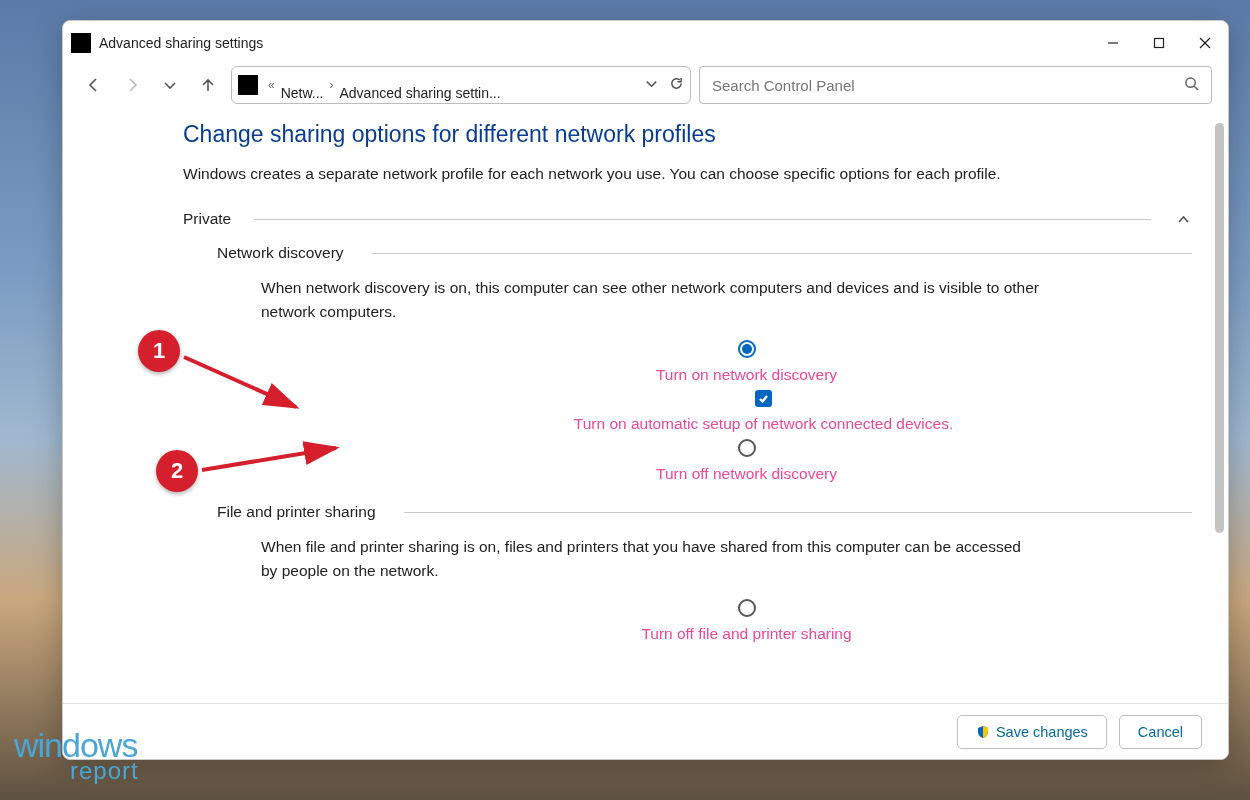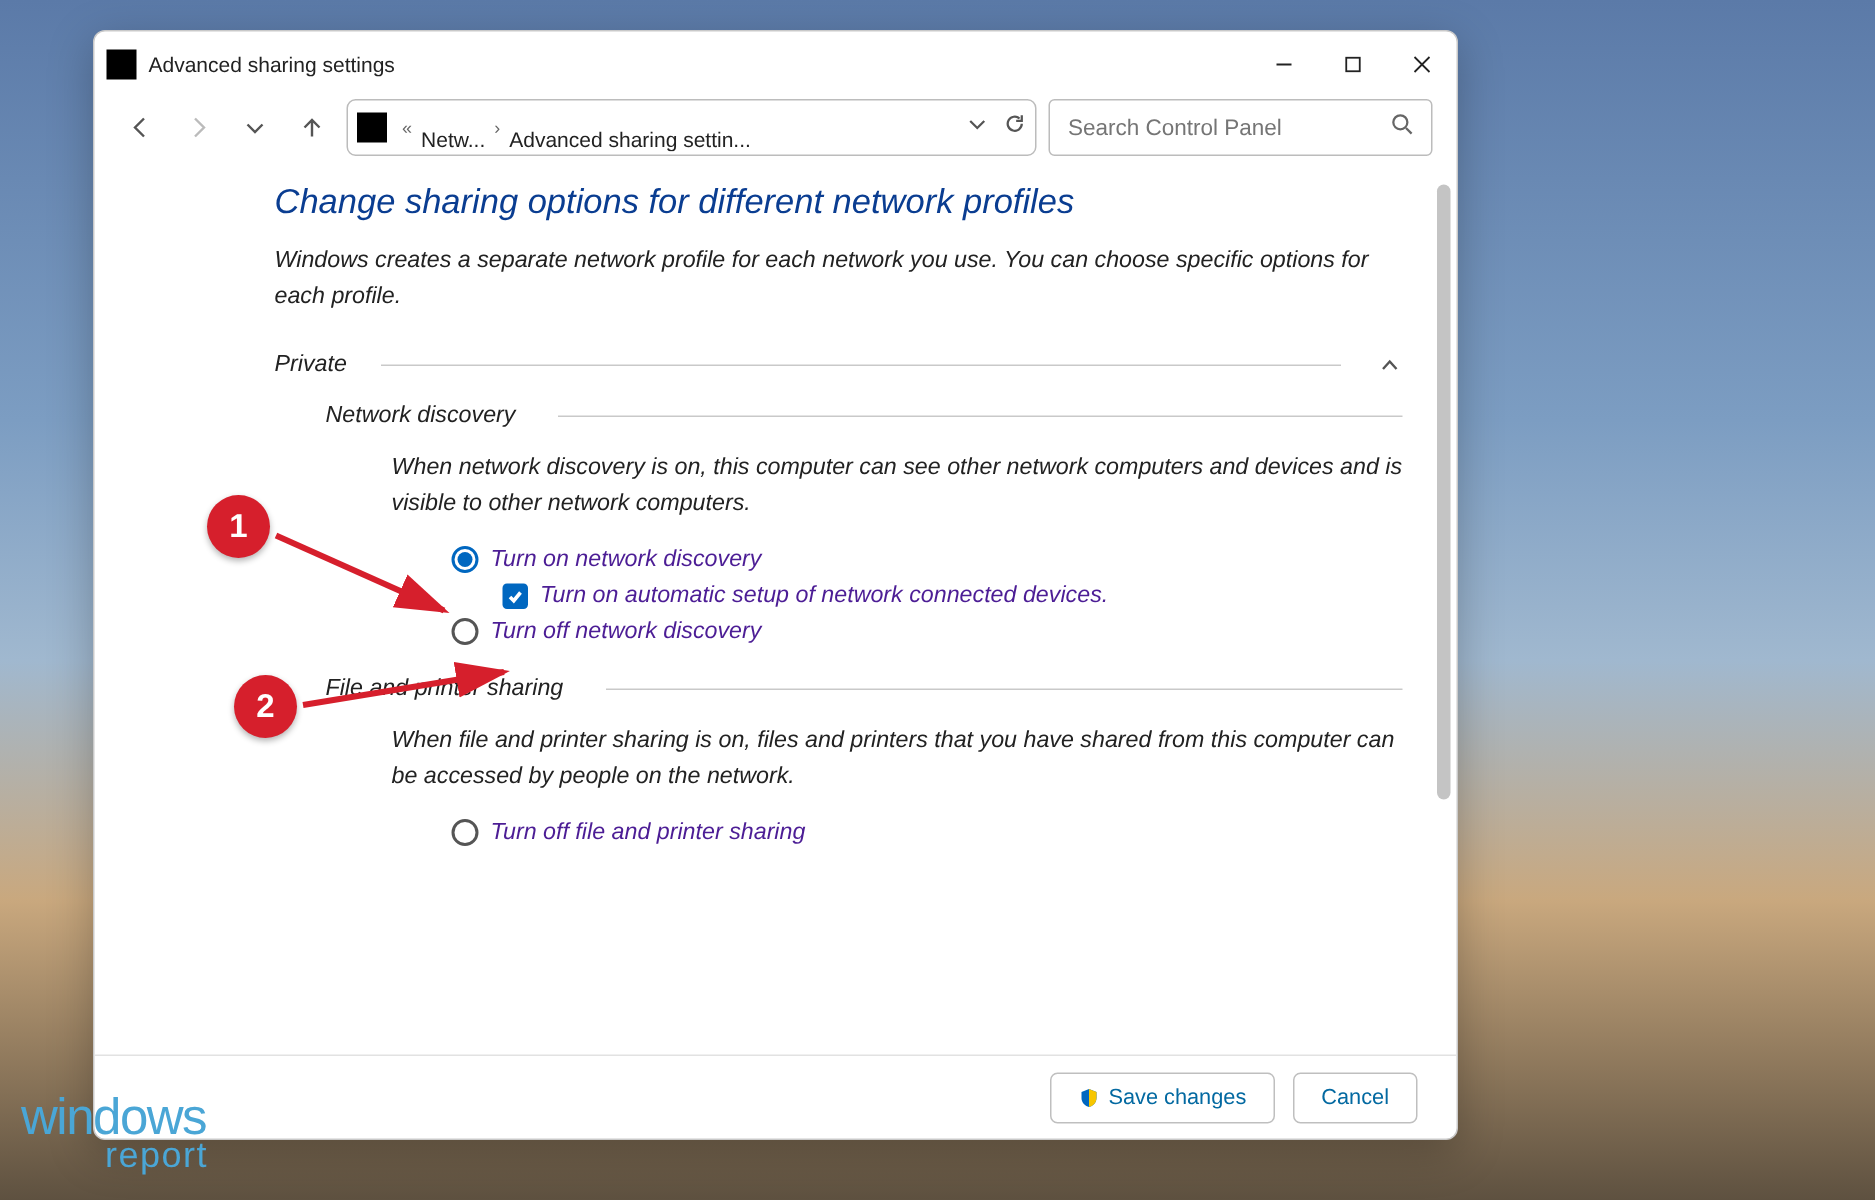--- a/index.html
+++ b/index.html
@@ -1,20 +1,20 @@
 <!DOCTYPE html>
 <html><head>
 <meta charset="utf-8">
 <style>
   * { box-sizing: border-box; margin: 0; padding: 0; font-family: "Segoe UI", Arial, sans-serif; }
   html, body { width: 1250px; height: 800px; overflow: hidden; }
   body { background: linear-gradient(180deg, #5b7aa8 0%, #7c9dc2 35%, #a0b8cf 55%, #c9a87e 75%, #5e5140 100%); position: relative; }
 
   .window {
-    position: absolute; top: 20px; left: 62px; width: 910px; height: 740px;
+    position: absolute; top: 20px; left: 62px; width: 1167px; height: 740px;
     background: #fff; border: 1px solid #c9c9c9; border-radius: 8px;
     box-shadow: 0 8px 30px rgba(0,0,0,0.25);
     display: flex; flex-direction: column;
   }
 
   
   .titlebar { display: flex; align-items: center; height: 44px; padding: 0 0 0 8px; }
   .titlebar .app-icon { width: 20px; height: 20px; background: #000; margin-right: 8px; }
   .titlebar .title { font-size: 14px; color: #222; }
   .titlebar .spacer { flex: 1; }
@@ -32,38 +32,38 @@
   .address .crumb { font-size:14px; color:#222; white-space:nowrap; overflow:hidden; text-overflow:ellipsis;margin-top:16px; }
   .address .crumb.wide { max-width: 70px; }
   .address .addr-right { margin-left:auto; display:flex; gap:10px; align-items:center; }
   .address .addr-right svg { width:15px; height:15px; stroke:#555; stroke-width:1.6; fill:none; }
   .searchbox { flex:1; height:38px; border:1px solid #bcbcbc; border-radius:4px; display:flex; align-items:center; padding:0 12px; }
   .searchbox input { border:none; outline:none; flex:1; font-size:15px; color:#666; background:transparent; }
   .searchbox svg { width:15px; height:15px; stroke:#666; stroke-width:1.6; fill:none; }
 
   
   .content-wrap { flex:1; display:flex; position:relative; overflow:hidden; }
-  .content { flex:1; padding: 6px 36px 0 120px; overflow:hidden;font-style:italic; }
+  .content { flex:1; padding: 6px 36px 0 120px; overflow:hidden; }
   .h-title { color:#0a3d91; font-size:23px; font-weight:400; margin-bottom:14px; }
   .desc { font-size:15.5px; color:#222; line-height:1.55; max-width:860px; margin-bottom:24px; }
 
   .sect-head { display:flex; align-items:center; gap:23px; margin-bottom:16px; }
   .sect-head .label { font-size:15.5px; color:#222; }
   .sect-head .line { flex:1; height:1px; background:#c9c9c9; }
   .sect-head .chev { width:18px; display:flex; justify-content:center; }
   .sect-head .chev svg { width:13px; height:13px; stroke:#555; stroke-width:1.6; fill:none; }
 
   .sub-head { display:flex; align-items:center; gap:28px; margin:0 0 14px 34px; }
   .sub-head .label { font-size:15.5px; color:#222; }
   .sub-head .line { flex:1; height:1px; background:#c9c9c9; }
 
   .sub-desc { font-size:15.5px; color:#222; line-height:1.55; margin:0 0 16px 78px; max-width:780px; }
 
   .opts { margin-left:118px; display:flex; flex-direction:column; gap:6px; margin-bottom:20px; }
-  .opt-row { display:flex; align-items:center; gap:8px; font-size:15.5px; color:#4c1d95; }
+  .opt-row { display:flex; align-items:center; gap:8px; font-size:15.5px; color:#ec4899;flex-direction:column; }
   .opt-sub { margin-left:34px; }
 
   .radio { width:18px; height:18px; border:2px solid #555; border-radius:50%; display:inline-flex; align-items:center; justify-content:center; flex-shrink:0; background:#fff; }
   .radio.checked { border-color:#0067c0; }
   .radio.checked::after { content:""; width:10px; height:10px; background:#0067c0; border-radius:50%; }
   .checkbox { width:17px; height:17px; border-radius:3px; background:#0067c0; display:inline-flex; align-items:center; justify-content:center; flex-shrink:0; }
   .checkbox svg { width:11px; height:11px; stroke:#fff; stroke-width:2.4; fill:none; }
 
   
   .footer { height:56px; border-top:1px solid #e2e2e2; display:flex; align-items:center; justify-content:flex-end; gap:12px; padding:0 26px; }

